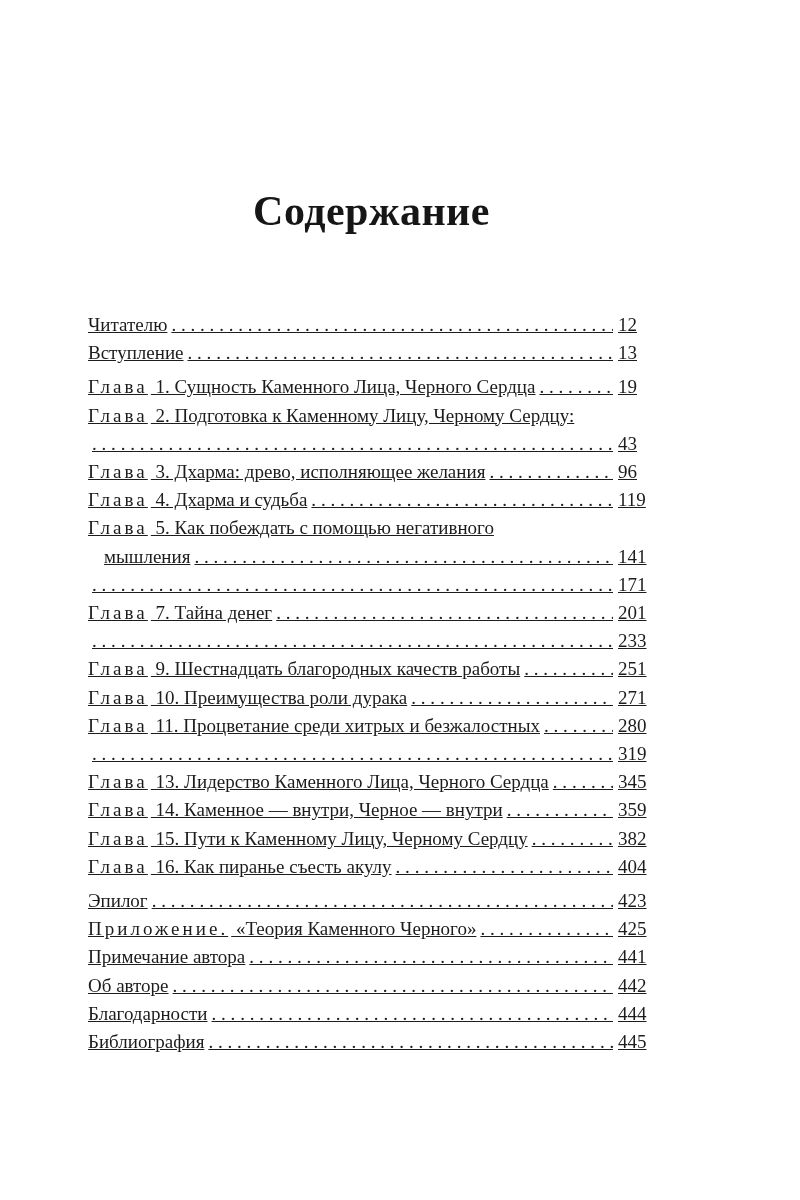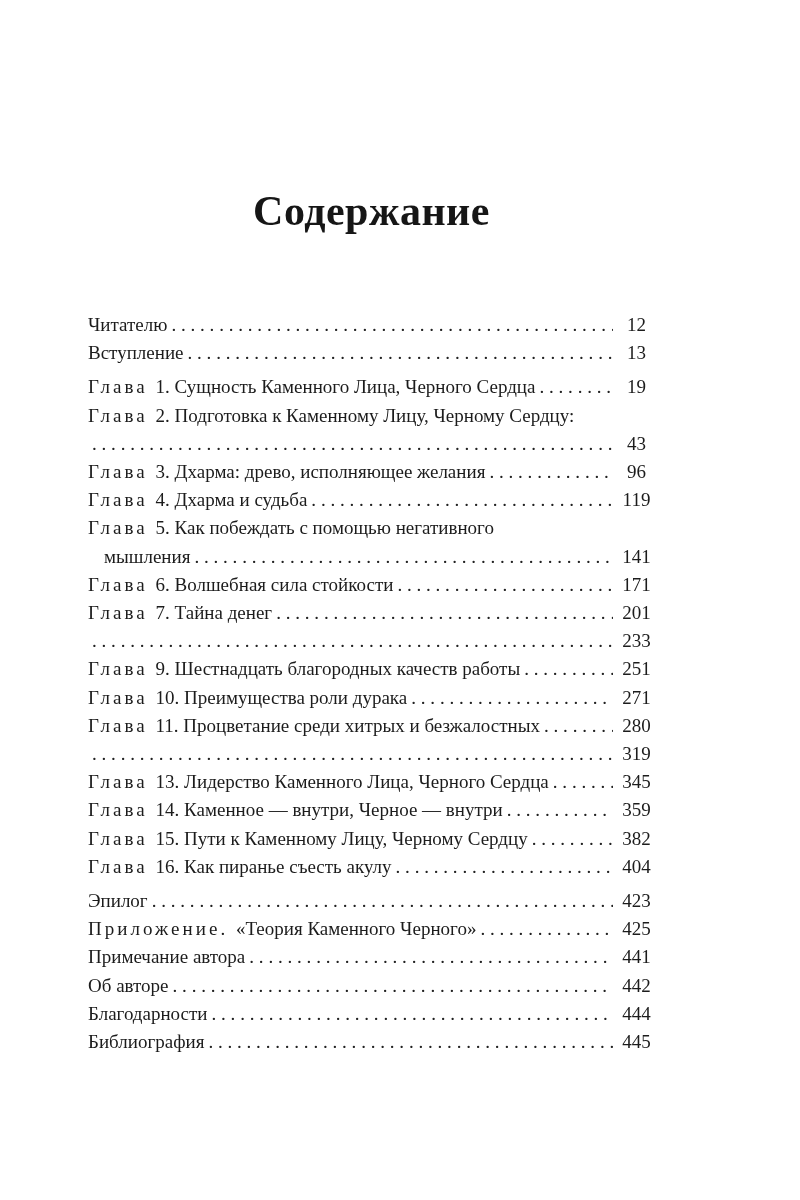--- a/index.html
+++ b/index.html
@@ -22,20 +22,21 @@
     font-size: 42px;
     line-height: 1;
     font-weight: bold;
     text-align: center;
     letter-spacing: 0.5px;
     color: #161616;
   }
   .toc-list {
     margin-top: 79px;
     font-size: 19px;
+    text-decoration: underline;
   }
   .toc-row {
     display: flex;
     align-items: baseline;
     line-height: 28.2px;
     white-space: nowrap;
   }
   .toc-row.gap { margin-top: 6px; }
   .toc-row.cont-row .label { padding-left: 16px; }
   .label { flex: 0 0 auto; }
@@ -43,21 +44,21 @@
   .leader {
     flex: 1 1 auto;
     overflow: hidden;
     letter-spacing: 4.8px;
     padding: 0 2px 0 4px;
     color: #222222;
   }
   .pageno {
     flex: 0 0 auto;
     min-width: 37px;
-    text-align: center;
+    text-align: left;
     padding-left: 5px;
   }
 </style>
 </head>
 <body>
 
 <div class="page">
   <h1 class="title">Содержание</h1>
   <div class="toc-list">
       <div class="toc-row">
@@ -94,21 +95,20 @@
       </div>
       <div class="toc-row">
         <span class="label"><span class="sp">Глава</span> 5. Как побеждать с помощью негативного</span>
       </div>
       <div class="toc-row cont-row">
         <span class="label">мышления</span>
         <span class="leader">........................................................................................................................</span>
         <span class="pageno">141</span>
       </div>
       <div class="toc-row">
-        <span class="label"><span class="sp">Глава</span> 6. Волшебная сила стойкости</span>
         <span class="leader">........................................................................................................................</span>
         <span class="pageno">171</span>
       </div>
       <div class="toc-row">
         <span class="label"><span class="sp">Глава</span> 7. Тайна денег</span>
         <span class="leader">........................................................................................................................</span>
         <span class="pageno">201</span>
       </div>
       <div class="toc-row">
         <span class="leader">........................................................................................................................</span>

